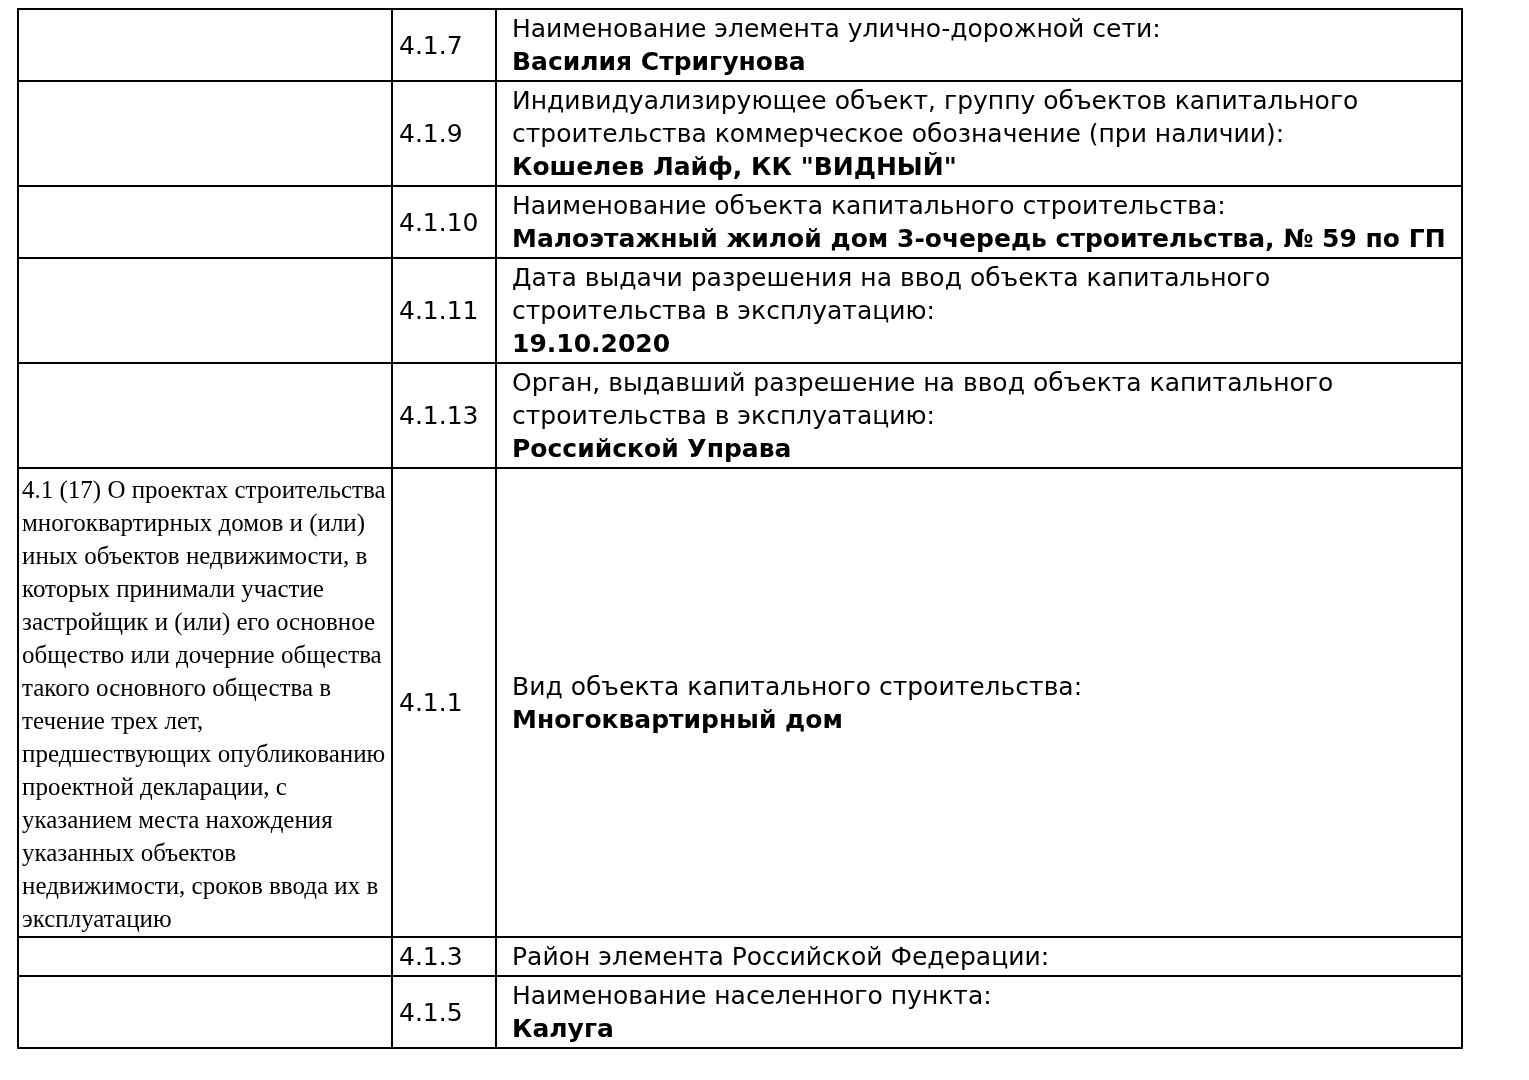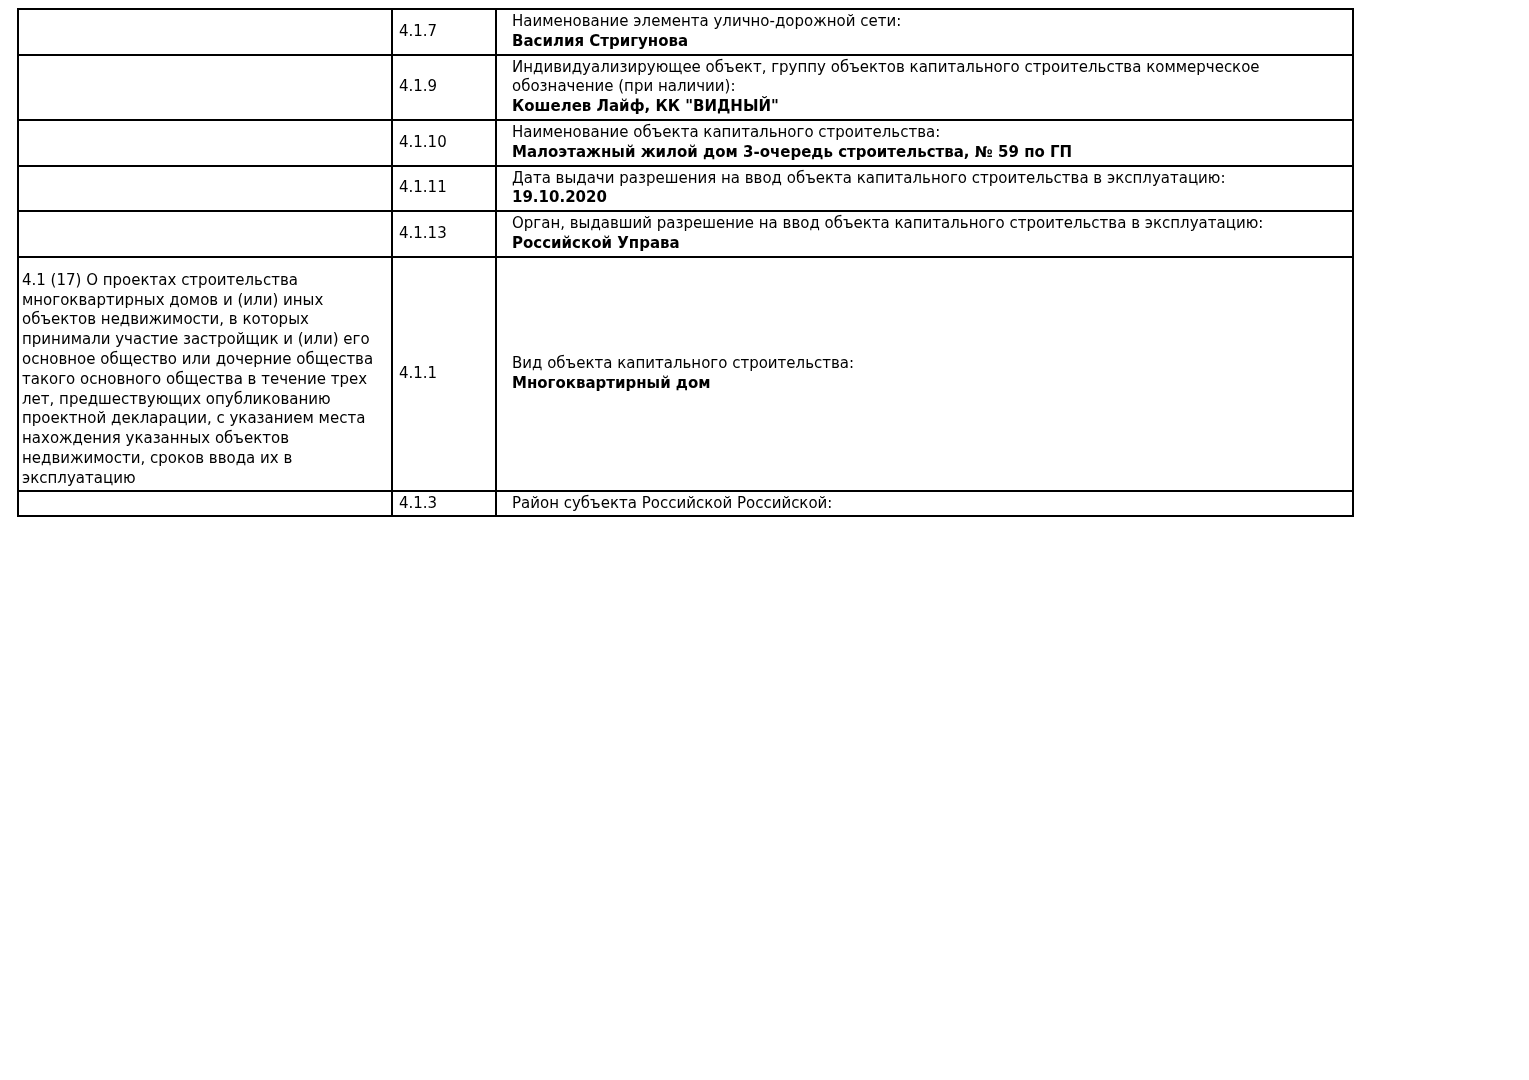--- a/index.html
+++ b/index.html
@@ -12,35 +12,36 @@
   .page {
     width: 1529px;
     height: 1080px;
     box-sizing: border-box;
     padding: 8px 10px 8px 17px;
     background: #ffffff;
     overflow: hidden;
   }
   table.decl {
     border-collapse: collapse;
-    width: 1337px;
+    width: 1446px;
     table-layout: fixed;
-    font-size: 15px;
+    font-size: 25px;
     line-height: 1.32;
   }
   table.decl td {
     border: 2px solid #000000;
     vertical-align: middle;
     box-sizing: border-box;
     word-wrap: break-word;
   }
   td.left-cell {
     width: 374px;
     vertical-align: top;
-    padding: 13px 4px 1px 3px;
+    padding: 4px 4px 1px 3px;
+    font-family: Liberation Serif, serif;
   }
   td.code-cell {
     width: 104px;
     padding: 1px 4px 1px 6px;
     vertical-align: middle;
   }
   td.content-cell {
     padding: 2px 6px 2px 15px;
     vertical-align: middle;
   }
@@ -102,18 +103,26 @@
           <td class="code-cell">4.1.1</td>
           <td class="content-cell">
             <div class="label">Вид объекта капитального строительства:</div>
             <div class="value">Многоквартирный дом</div>
           </td>
         </tr>
         <tr>
           <td class="left-cell"></td>
           <td class="code-cell">4.1.3</td>
           <td class="content-cell">
-            <div class="label">Район субъекта Российской Российской:</div>
+            <div class="label">Район элемента Российской Федерации:</div>
+          </td>
+        </tr>
+        <tr>
+          <td class="left-cell"></td>
+          <td class="code-cell">4.1.5</td>
+          <td class="content-cell">
+            <div class="label">Наименование населенного пункта:</div>
+            <div class="value">Калуга</div>
           </td>
         </tr>
       </tbody>
   </table>
 </div>
 
 </body></html>

